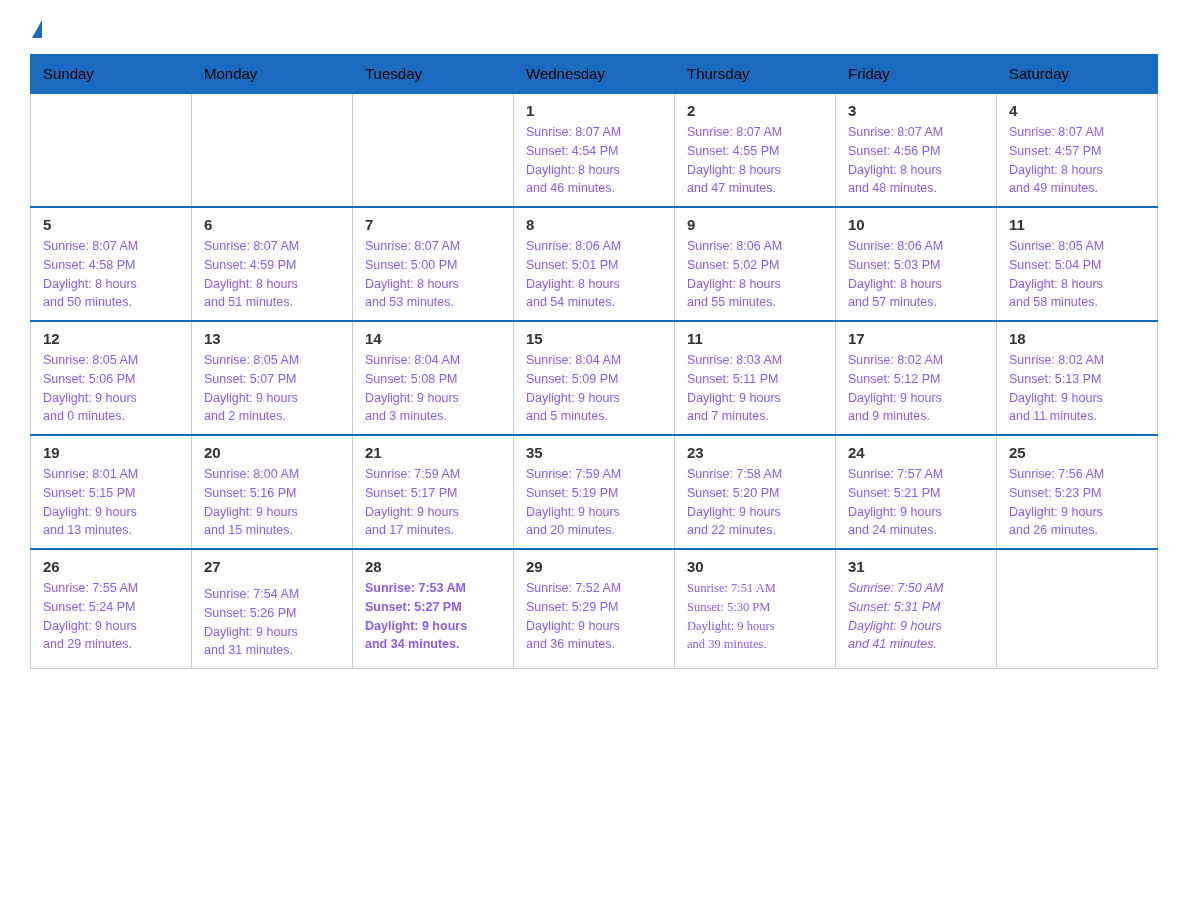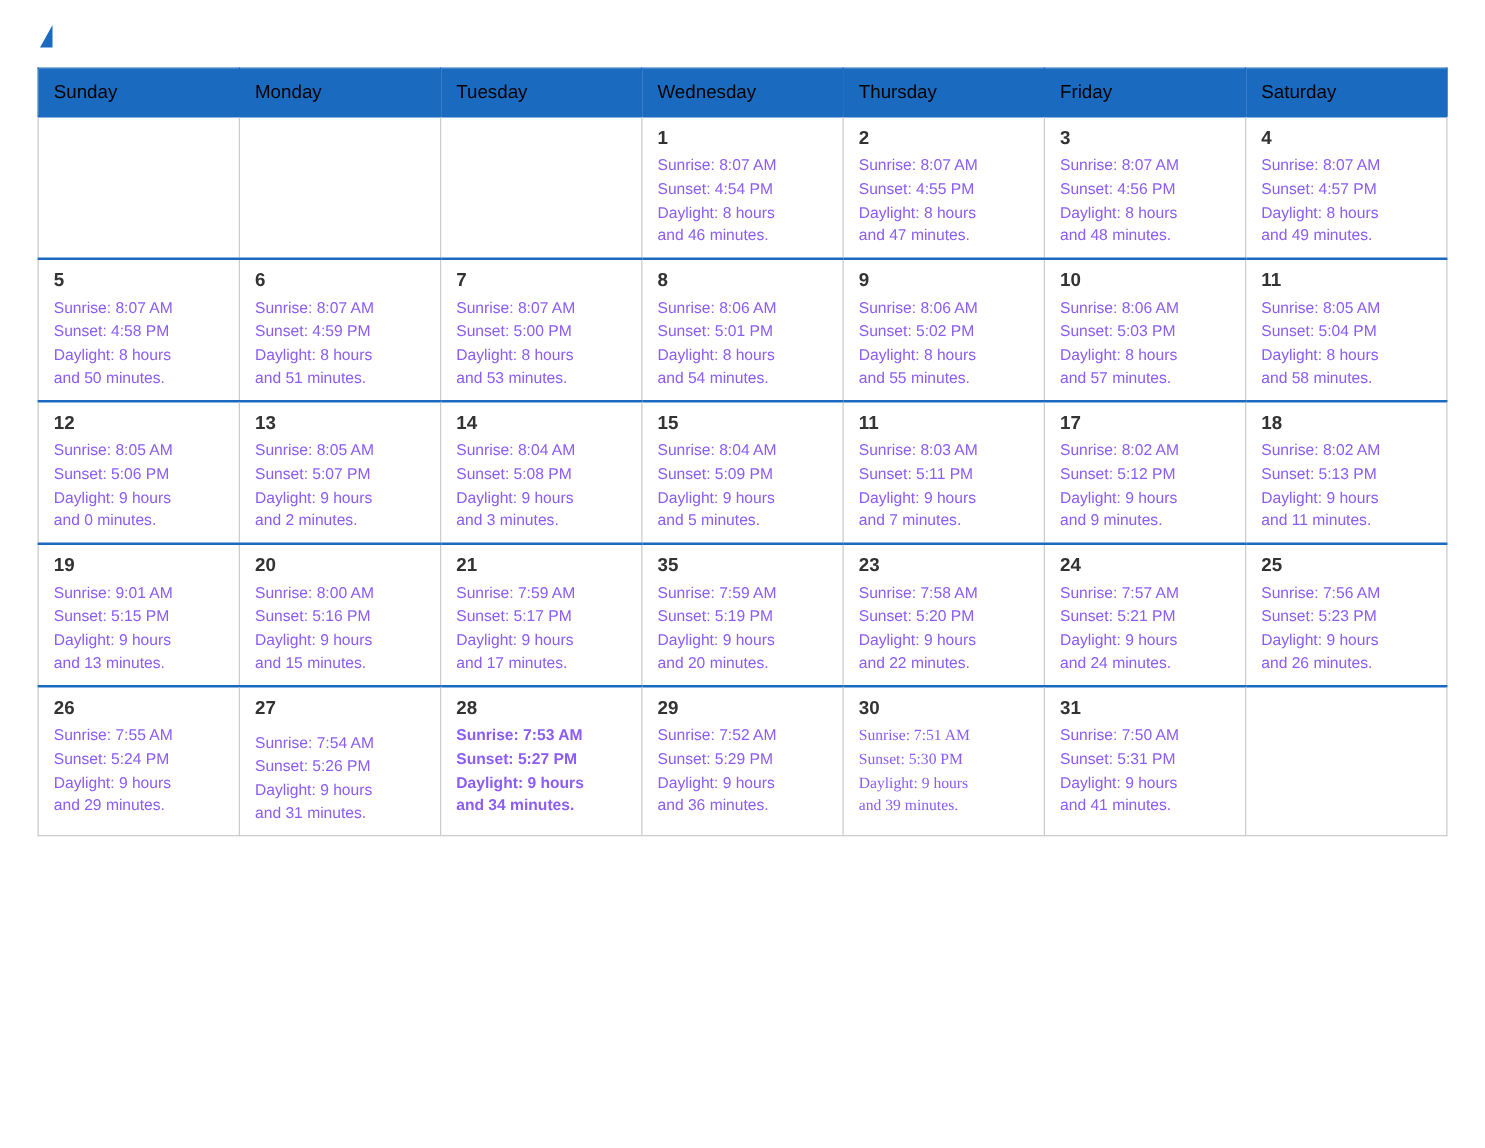--- a/index.html
+++ b/index.html
@@ -234,21 +234,21 @@
           <span class="day-num">18</span>
           <div class="day-info" style="white-space: pre-line;">Sunrise: 8:02 AM
 Sunset: 5:13 PM
 Daylight: 9 hours
 and 11 minutes.</div>
         </td>
       </tr>
       <tr>
         <td>
           <span class="day-num">19</span>
-          <div class="day-info" style="white-space: pre-line;">Sunrise: 9:01 AM
+          <div class="day-info" style="white-space: pre-line;">Sunrise: 8:01 AM
 Sunset: 5:15 PM
 Daylight: 9 hours
 and 13 minutes.</div>
         </td>
         <td>
           <span class="day-num">20</span>
           <div class="day-info" style="white-space: pre-line;">Sunrise: 8:00 AM
 Sunset: 5:16 PM
 Daylight: 9 hours
 and 15 minutes.</div>
@@ -320,21 +320,21 @@
         </td>
         <td>
           <span class="day-num">30</span>
           <div class="day-info" style="white-space: pre-line; font-family: Liberation Serif, serif;">Sunrise: 7:51 AM
 Sunset: 5:30 PM
 Daylight: 9 hours
 and 39 minutes.</div>
         </td>
         <td>
           <span class="day-num">31</span>
-          <div class="day-info" style="white-space: pre-line;">Sunrise: 7:50 AM
+          <div class="day-info" style="white-space: pre-line; font-style: italic;">Sunrise: 7:50 AM
 Sunset: 5:31 PM
 Daylight: 9 hours
 and 41 minutes.</div>
         </td>
         <td class="empty-cell"></td>
       </tr>
     </tbody>
 </table>
 
 </body></html>

